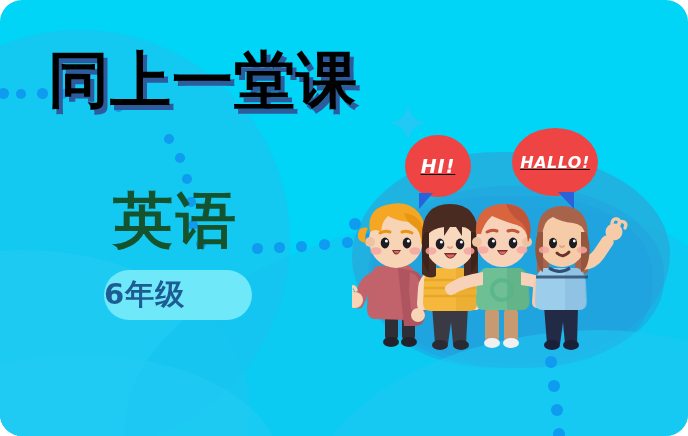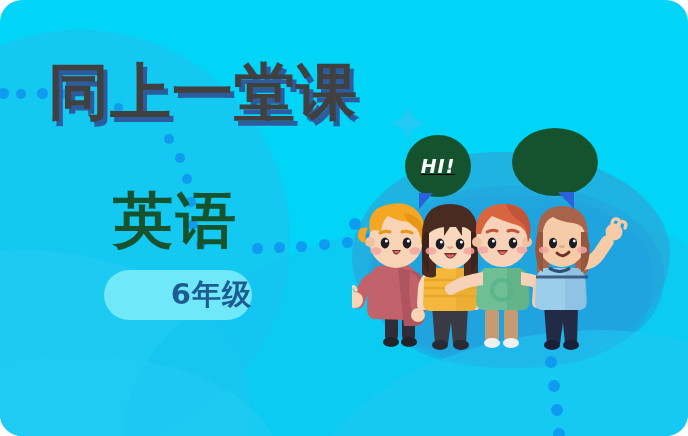--- a/index.html
+++ b/index.html
@@ -77,55 +77,55 @@
   
   #sparkle{
     left:390px;top:104px;width:36px;height:38px;
   }
 
   
   .dot{position:absolute;border-radius:50%;background:#0E9BF0;}
 
   
   #title{
-    position:absolute;left:48px;top:60px;
+    position:absolute;left:48px;top:48px;
     font-size:61px;line-height:1.04;
     font-weight:bold;
     letter-spacing:1px;
-    color:#404040;
+    color:#000000;
     text-shadow:4px 5px 0 #2C5C9E;
     white-space:nowrap;
     font-family:"DejaVu Sans","Liberation Sans",sans-serif;
   }
   #subtitle{
     position:absolute;left:113px;top:190px;
     font-size:60px;line-height:1;
     font-weight:bold;
     letter-spacing:3px;
     color:#14532d;
     white-space:nowrap;
     font-family:"DejaVu Sans","Liberation Sans",sans-serif;
   }
   #grade-badge{
     position:absolute;left:104px;top:270px;
     width:148px;height:50px;
     border-radius:25px;
     background:#6FE8FA;
-    display:flex;align-items:center;justify-content:flex-end;
+    display:flex;align-items:center;justify-content:flex-start;
   }
   #grade-label{
     font-size:29px;font-weight:bold;color:#1D5C92;
     letter-spacing:1px;
     font-family:"DejaVu Sans","Liberation Sans",sans-serif;
   }
 
   
   .bubble{
     position:absolute;
-    background:#14532d;
+    background:#ef4444;
     border-radius:50%;
     display:flex;align-items:center;justify-content:center;text-decoration:underline;
   }
   .bubble .tail{
     position:absolute;
     width:0;height:0;
     border-style:solid;
   }
   .bubble-text{
     color:#ffffff;
@@ -362,16 +362,17 @@
 
     </g>
   </svg>
 
   <div class="bubble" id="bubble-hi">
     <span class="bubble-text">HI!</span>
     <span class="tail"></span>
   </div>
 
   <div class="bubble" id="bubble-hallo">
+    <span class="bubble-text">HALLO!</span>
     <span class="tail"></span>
   </div>
 
 </div>
 
 </body></html>

